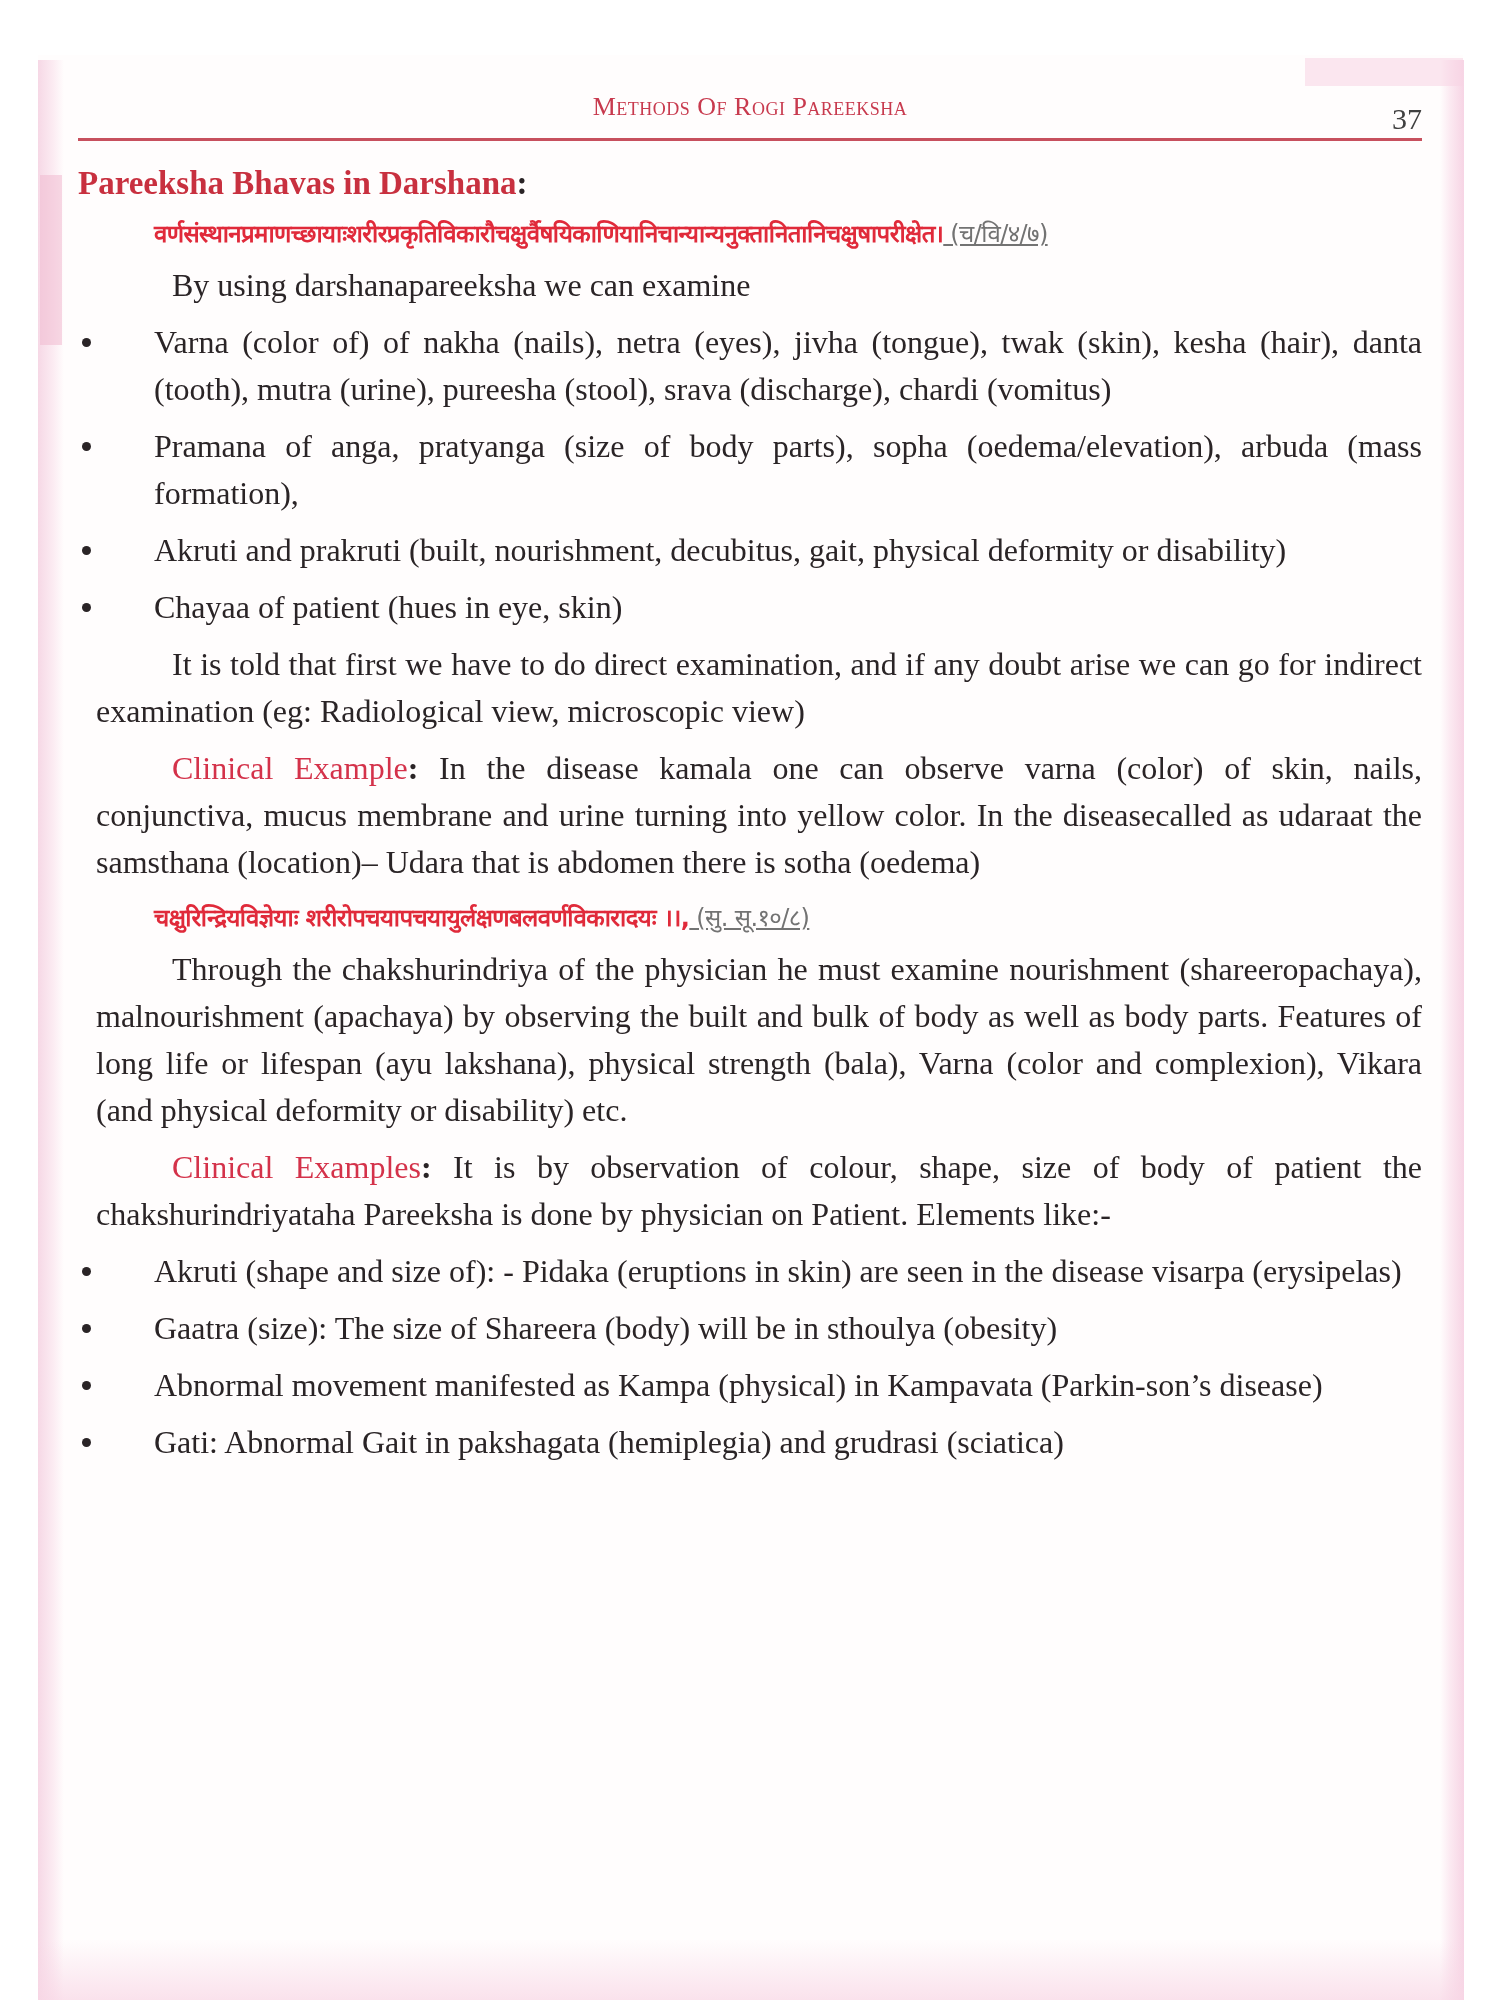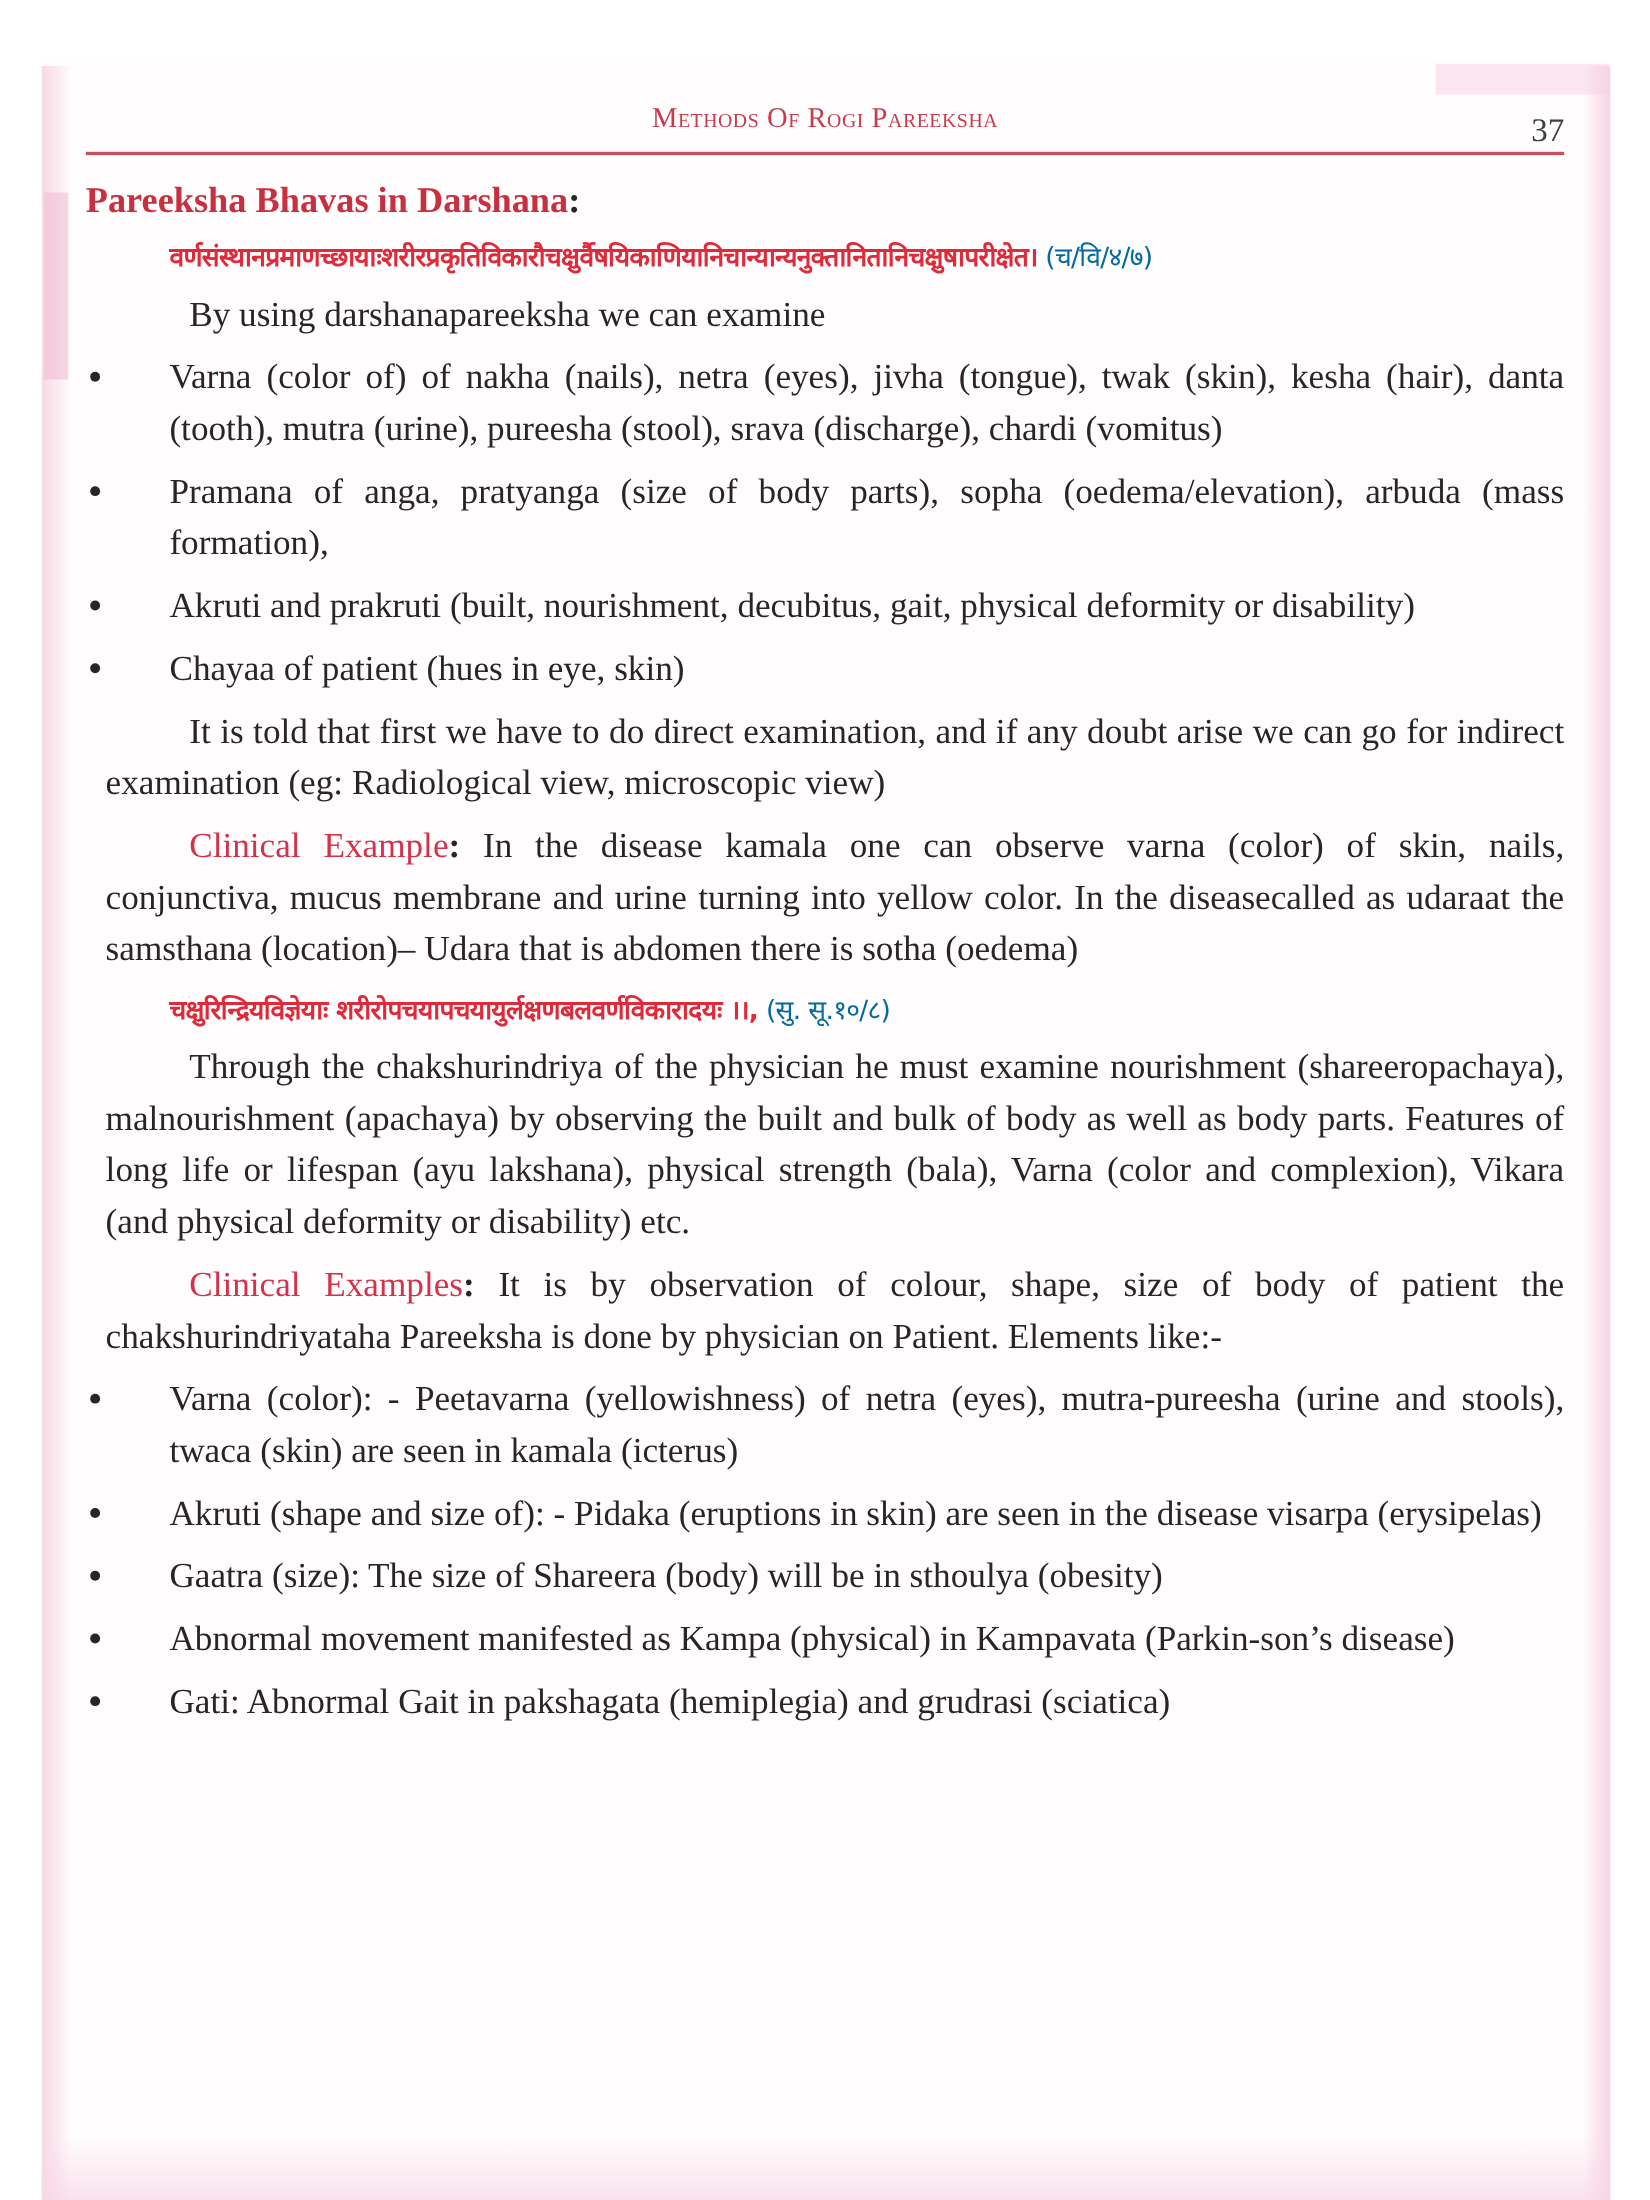--- a/index.html
+++ b/index.html
@@ -124,22 +124,23 @@
       color: #e02a3a;
       font-weight: bold;
       font-size: 24px;
       padding-left: 76px;
       margin: 0 0 6px 0;
       line-height: 44px;
       white-space: nowrap;
       letter-spacing: -0.6px;
     }
     .sanskrit .ref {
-      color: #0369a1;
+      color: #737373;
       font-weight: normal;
+      text-decoration: underline;
     }
     .para {
       margin: 0 0 10px 18px;
       text-indent: 76px;
     }
     .para.noindent-block {
       padding-left: 76px;
       text-indent: 0;
     }
     .bullets {
@@ -202,20 +203,19 @@
 
   <p class="para"><span class="lead">Clinical Example</span><span class="lead-colon">:</span><span> In the disease kamala one can observe varna (color) of skin, nails, conjunctiva, mucus membrane and urine turning into yellow color. In the diseasecalled as udaraat the samsthana (location)– Udara that is abdomen there is sotha (oedema)</span></p>
 
   <div class="sanskrit"><span>चक्षुरिन्द्रियविज्ञेयाः शरीरोपचयापचयायुर्लक्षणबलवर्णविकारादयः ।।,</span><span class="ref"> (सु. सू.१०/८)</span></div>
 
   <p class="para">Through the chakshurindriya of the physician he must examine nourishment (shareeropachaya), malnourishment (apachaya) by observing the built and bulk of body as well as body parts. Features of long life or lifespan (ayu lakshana), physical strength (bala), Varna (color and complexion), Vikara (and physical deformity or disability) etc.</p>
 
   <p class="para"><span class="lead">Clinical Examples</span><span class="lead-colon">:</span><span> It is by observation of colour, shape, size of body of patient the chakshurindriyataha Pareeksha is done by physician on Patient. Elements like:-</span></p>
 
   <ul class="bullets">
-    <li><span class="bullet-dot"></span><span>Varna (color): - Peetavarna (yellowishness) of netra (eyes), mutra-pureesha (urine and stools), twaca (skin) are seen in kamala (icterus)</span></li>
     <li><span class="bullet-dot"></span><span>Akruti (shape and size of): - Pidaka (eruptions in skin) are seen in the disease visarpa (erysipelas)</span></li>
     <li><span class="bullet-dot"></span><span>Gaatra (size): The size of Shareera (body) will be  in sthoulya (obesity)</span></li>
     <li><span class="bullet-dot"></span><span>Abnormal movement manifested as Kampa (physical) in Kampavata (Parkin-son’s disease)</span></li>
     <li><span class="bullet-dot"></span><span>Gati: Abnormal Gait in pakshagata (hemiplegia) and grudrasi (sciatica)</span></li>
   </ul>
 
 </div>
 
 </body></html>

